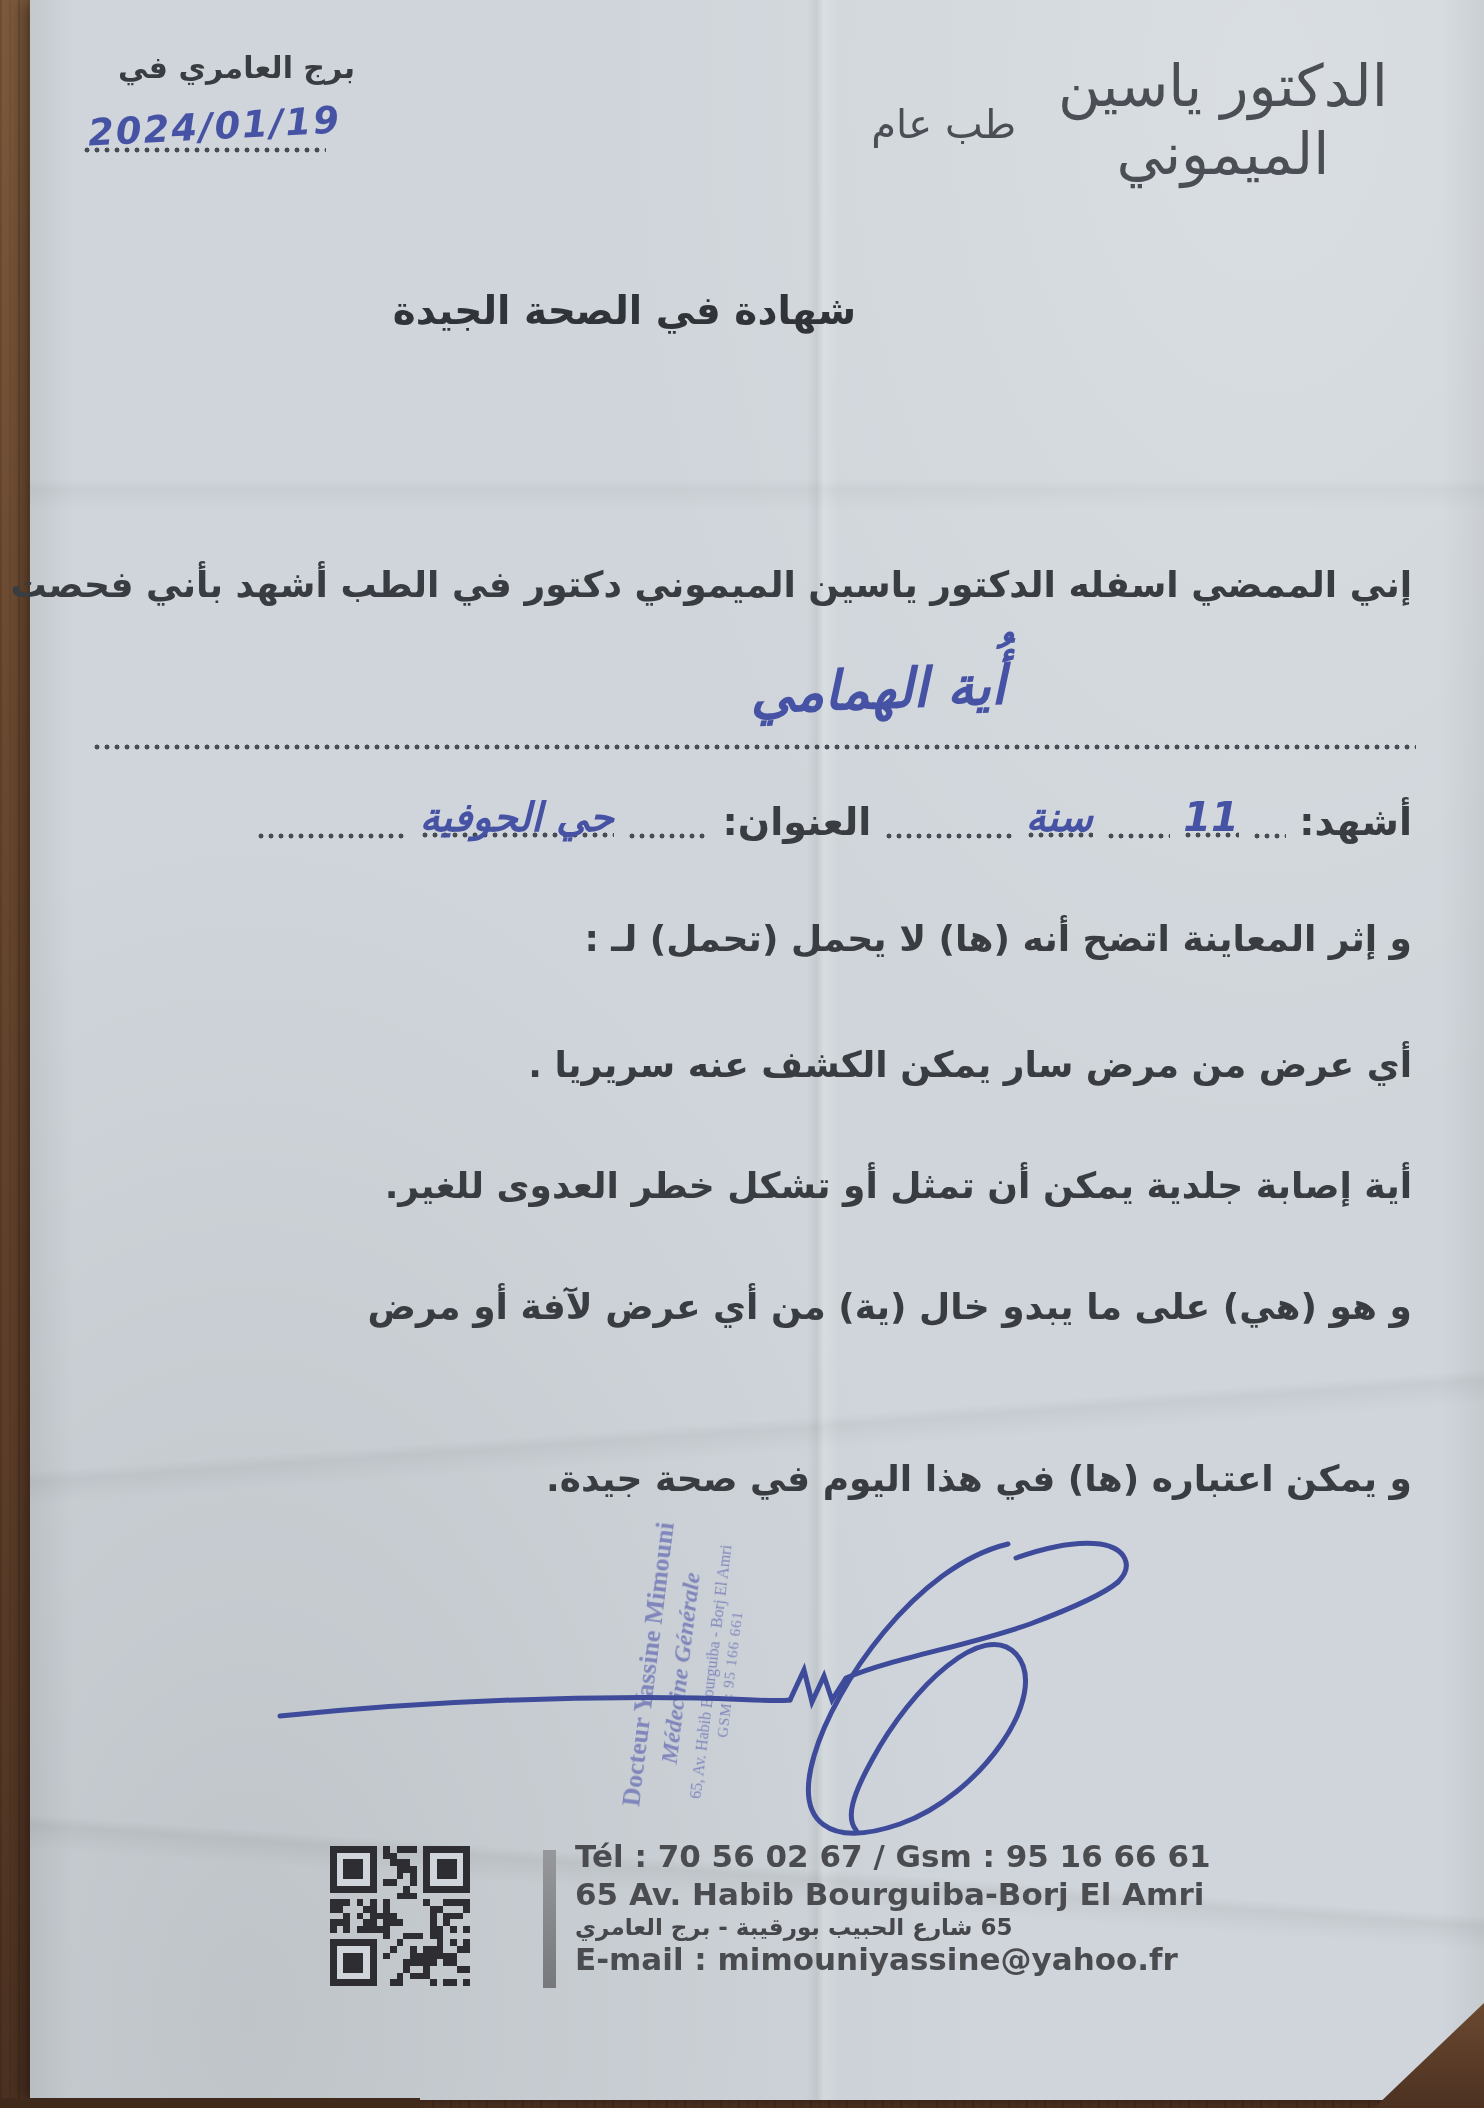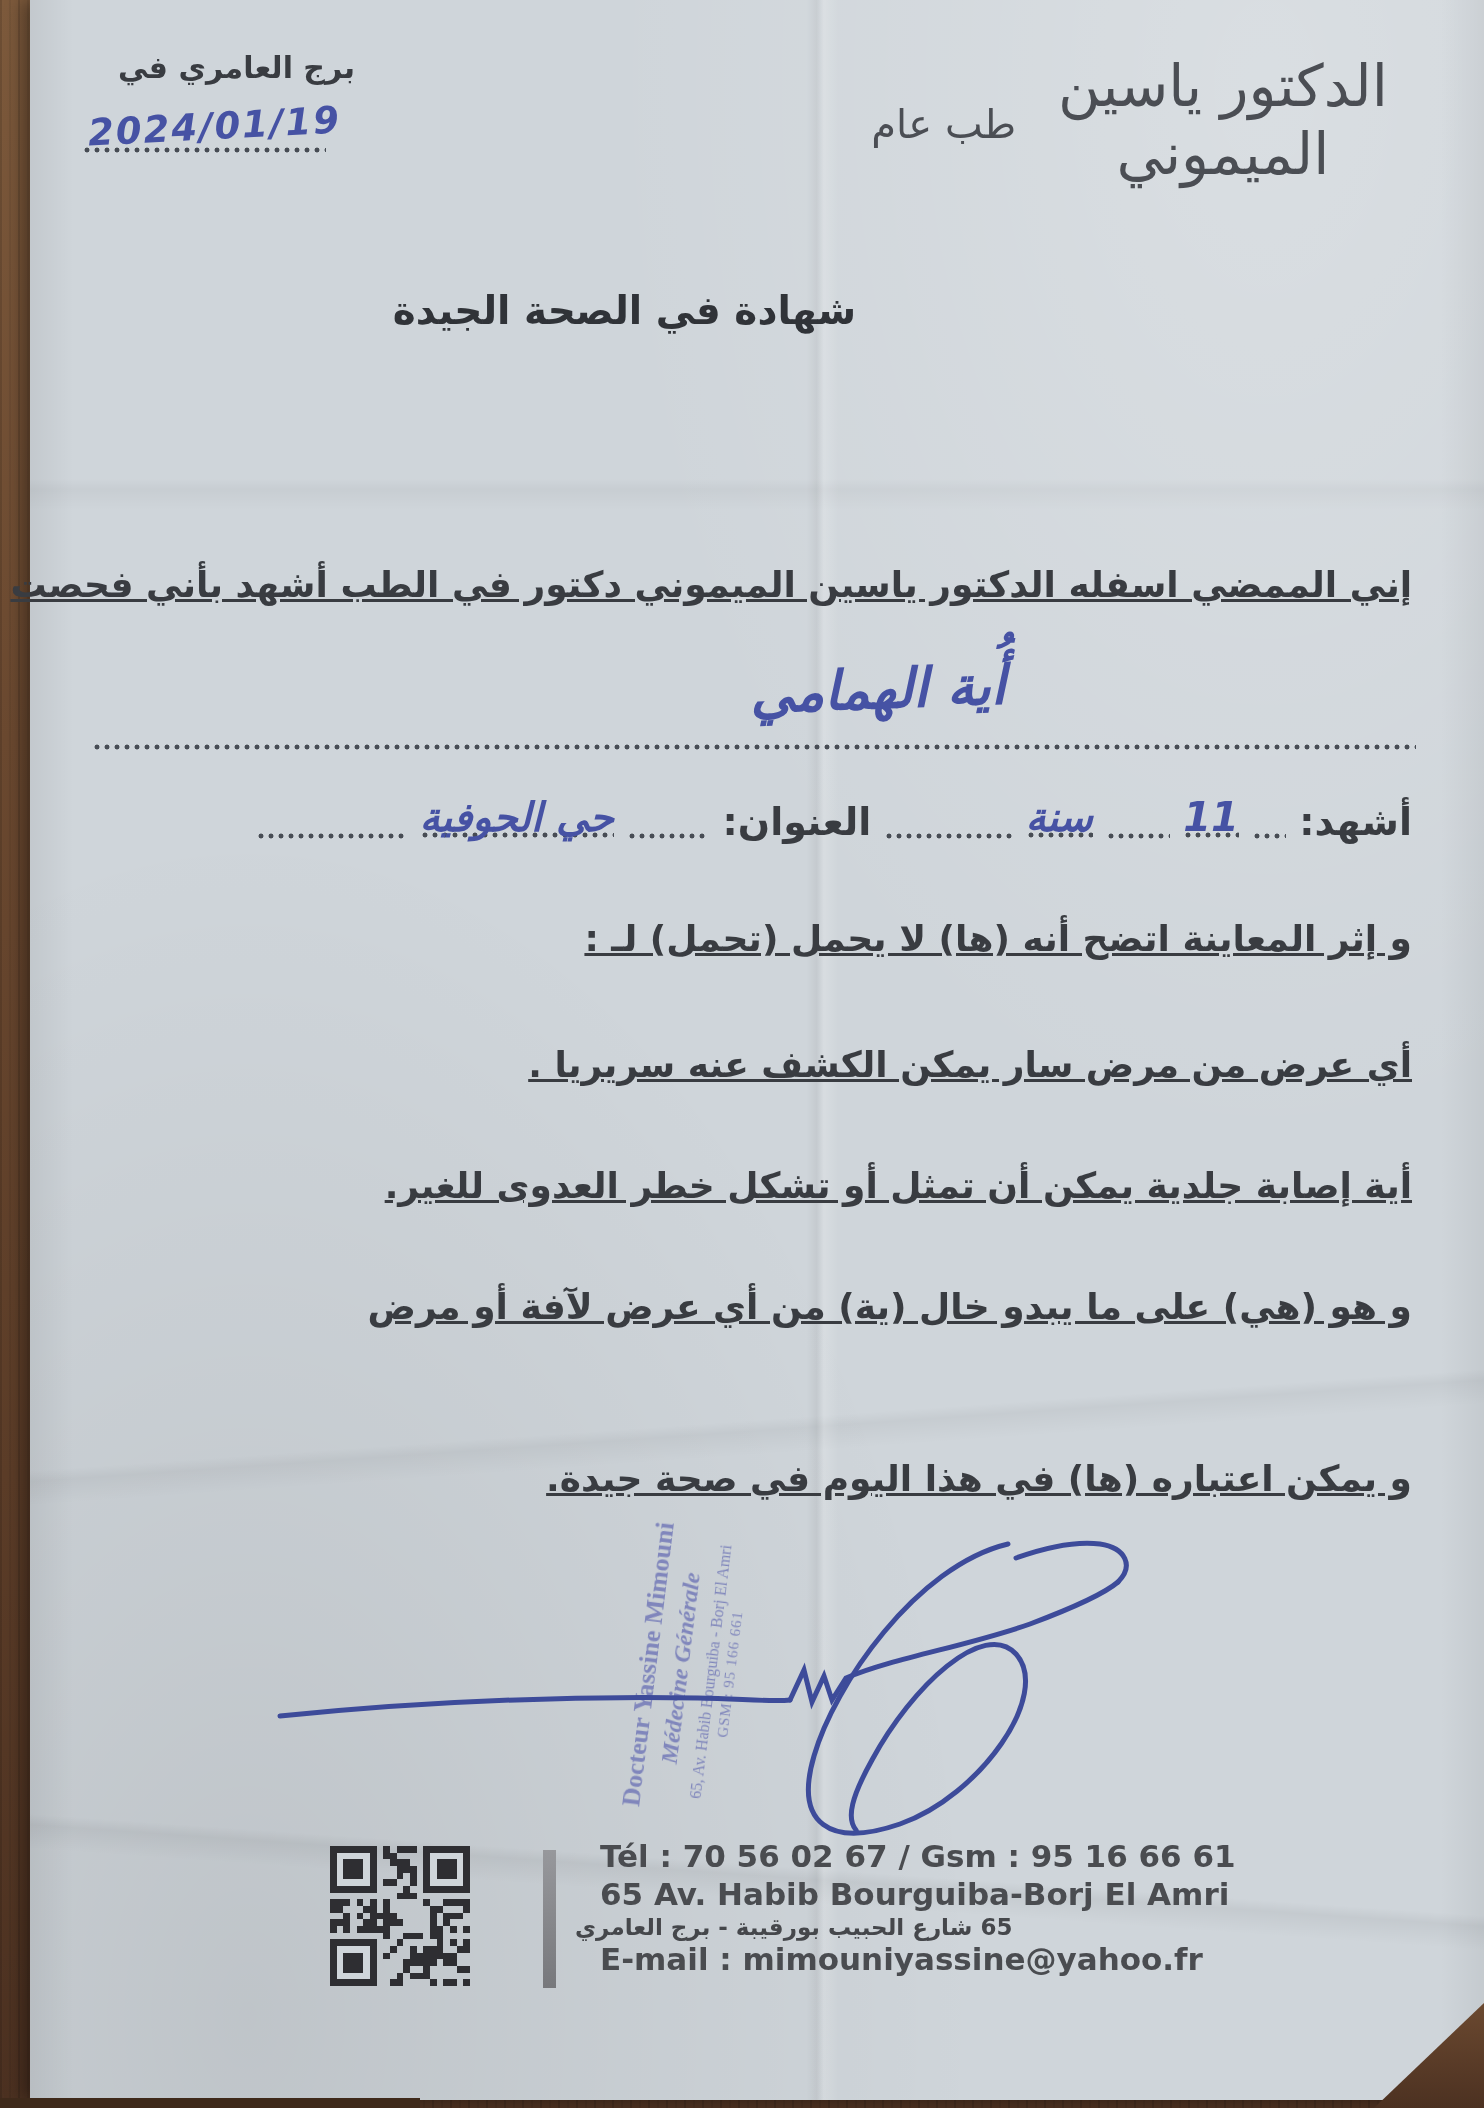--- a/index.html
+++ b/index.html
@@ -47,21 +47,21 @@
 
   .doctor-name{top:52px;right:26px;width:470px;text-align:center;font-size:58px;font-weight:400;color:#4b4e54;direction:rtl;}
   .specialty{top:101px;right:468px;font-size:40px;font-weight:400;color:#4b4e54;direction:rtl;}
   .place{top:50px;left:88px;font-size:30px;}
   .date-wrap{top:103px;left:52px;width:250px;height:56px;}
   .date-hand{position:absolute;left:6px;top:2px;font-size:37px;transform:rotate(-3deg);letter-spacing:2px;font-weight:600;}
   .date-dots{position:absolute;left:0;bottom:4px;width:244px;height:10px;}
 
   .title{top:288px;left:352px;width:485px;text-align:center;font-size:39px;letter-spacing:1px;color:#303338;}
 
-  .body-line{right:72px;font-size:36px;white-space:nowrap;text-decoration:underline;}
+  .body-line{right:72px;font-size:36px;white-space:nowrap;}
   .intro{top:564px;}
   .name-dots{left:62px;right:68px;top:740px;height:12px;}
   .patient-name{top:658px;right:478px;font-size:54px;transform:rotate(-2deg);font-weight:600;}
 
   .age-row{top:798px;right:72px;font-size:38px;direction:rtl;text-align:right;white-space:nowrap;}
   .age-row .hand{font-size:40px;position:relative;top:-4px;font-weight:600;font-style:italic;}
 
   .exam{top:918px;}
   .disease{top:1044px;}
   .skin{top:1165px;}
@@ -77,21 +77,21 @@
   .stamp .s1{font-size:26px;font-weight:700;}
   .stamp .s2{font-size:24px;font-style:italic;font-weight:600;}
   .stamp .s3{font-size:16px;margin-top:6px;}
   .stamp .s4{font-size:15px;letter-spacing:1px;}
 
   .signature{left:238px;top:1518px;width:880px;height:330px;}
 
   .qr{left:300px;top:1846px;width:140px;height:140px;}
   .sep-bar{left:513px;top:1850px;width:13px;height:138px;background:linear-gradient(180deg,#97989c,#77787c);}
   .contact{left:545px;top:1838px;width:640px;color:#4a4c50;font-weight:600;}
-  .contact .fr{font-size:31px;line-height:1.22;direction:ltr;white-space:nowrap;margin-left:25px;}
+  .contact .fr{font-size:31px;line-height:1.22;direction:ltr;white-space:nowrap;}
   .contact .ar{font-size:23px;line-height:1.2;direction:rtl;text-align:left;color:#45474b;white-space:nowrap;}
 </style>
 </head>
 <body>
 
 <div class="wood-grain"></div>
 
 <div class="paper">
 
   <div class="abs doctor-name">الدكتور ياسين الميموني</div>

